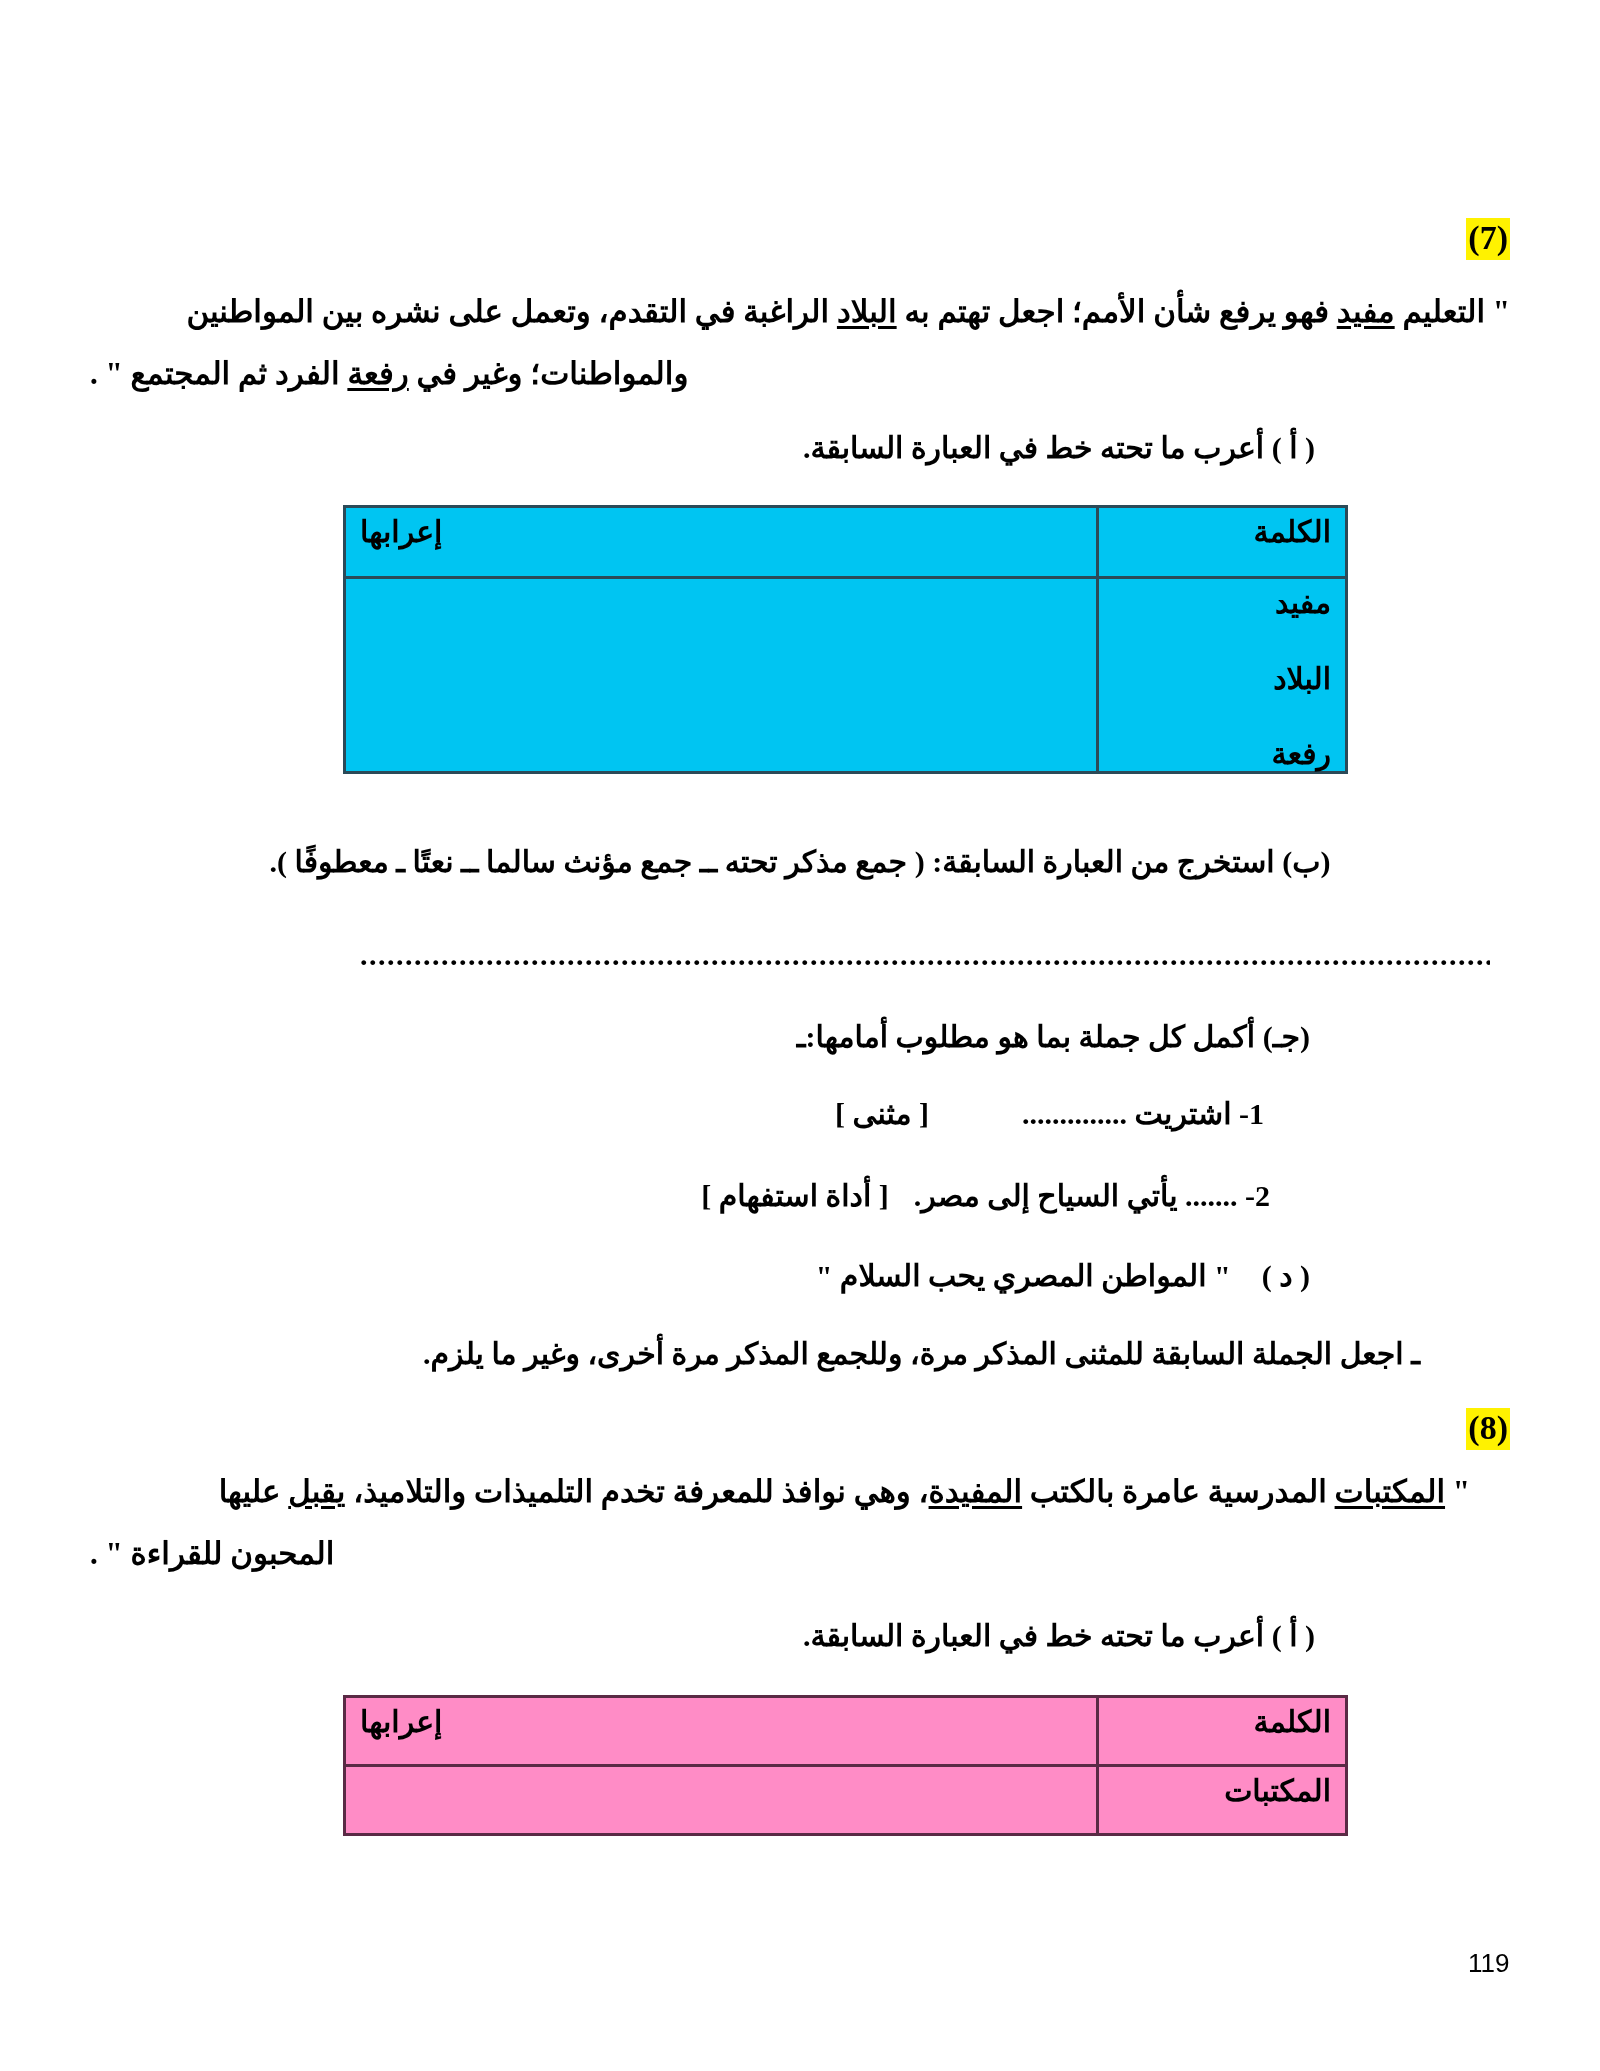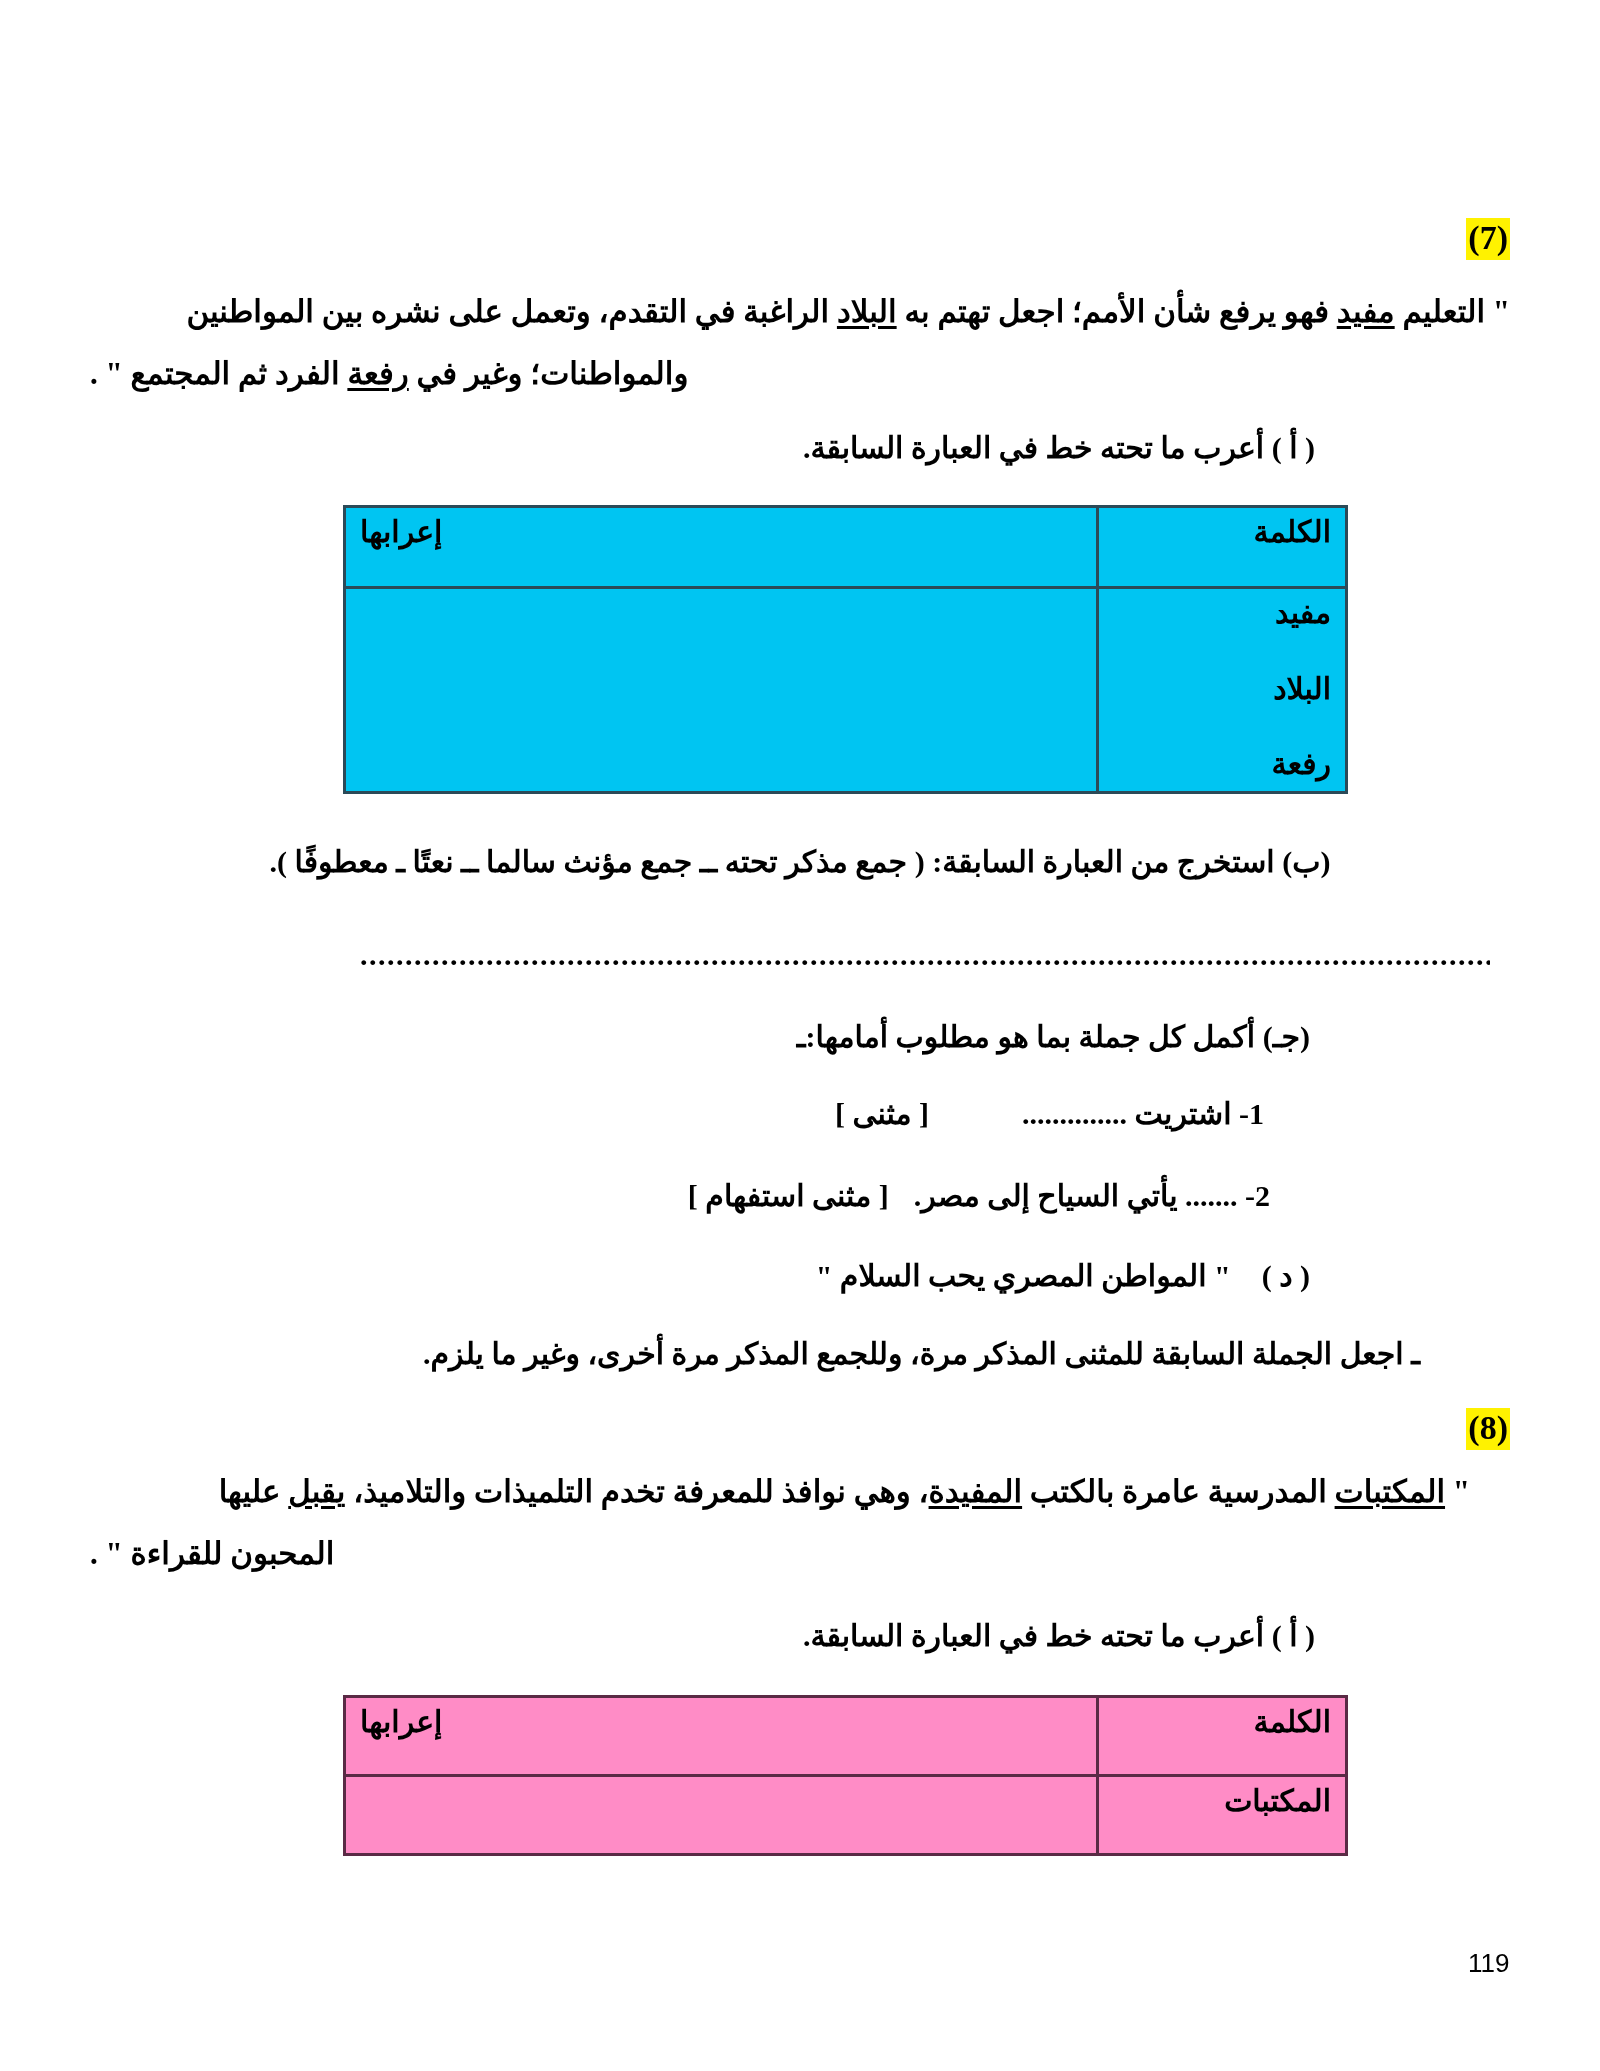--- a/index.html
+++ b/index.html
@@ -64,21 +64,21 @@
   .tbl {
     position: absolute;
     border-collapse: collapse;
     direction: rtl;
     table-layout: fixed;
   }
   .tbl td {
     vertical-align: top;
     font-weight: bold;
     font-size: 30px;
-    padding: 6px 14px 10px 14px;
+    padding: 6px 14px 0 14px;
   }
 
   
   .tbl-cyan {
     right: 252px;
     top: 505px;
     width: 940px;
     background: #00C5F2;
   }
   .tbl-cyan td {
@@ -184,21 +184,21 @@
     <span>1-</span>
     <span>اشتريت ..............</span>
     <span style="display:inline-block; width:78px;"></span>
     <span>[ مثنى ]</span>
   </div>
 
   <div class="block sub nowrap" style="right:330px; top:1172px;">
     <span>2-</span>
     <span>....... يأتي السياح إلى مصر.</span>
     <span style="display:inline-block; width:10px;"></span>
-    <span>[ مثنى استفهام ]</span>
+    <span>[ أداة استفهام ]</span>
   </div>
 
   <div class="block sub nowrap" style="right:290px; top:1252px;">
     <span>( د )</span>
     <span style="display:inline-block; width:16px;"></span>
     <span>" المواطن المصري يحب السلام "</span>
   </div>
 
   <div class="block sub" style="right:180px; top:1330px;text-align:right;">ـ اجعل الجملة السابقة للمثنى المذكر مرة، وللجمع المذكر مرة أخرى، وغير ما يلزم.</div>
 

